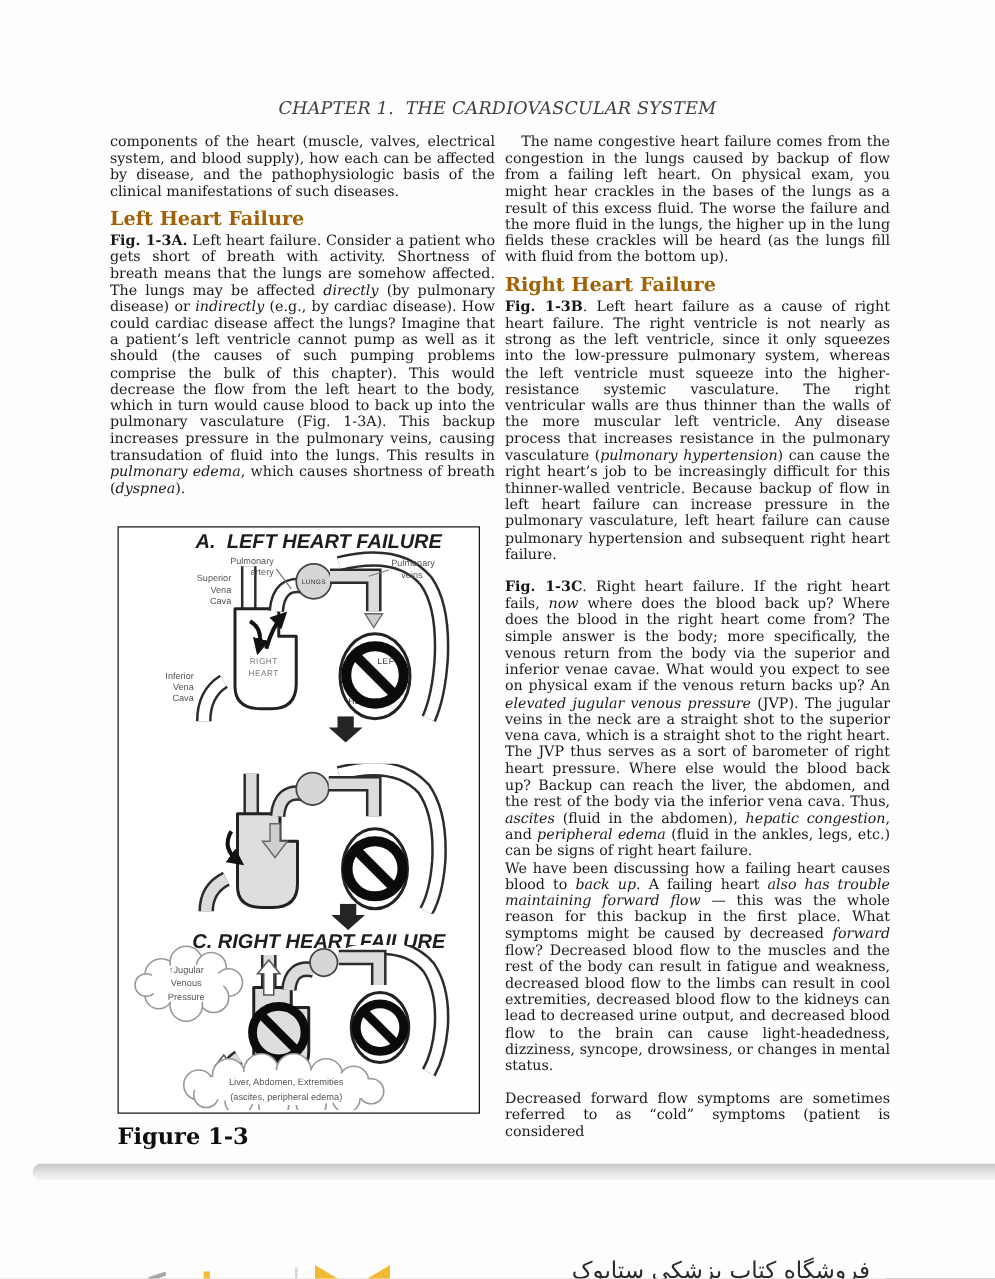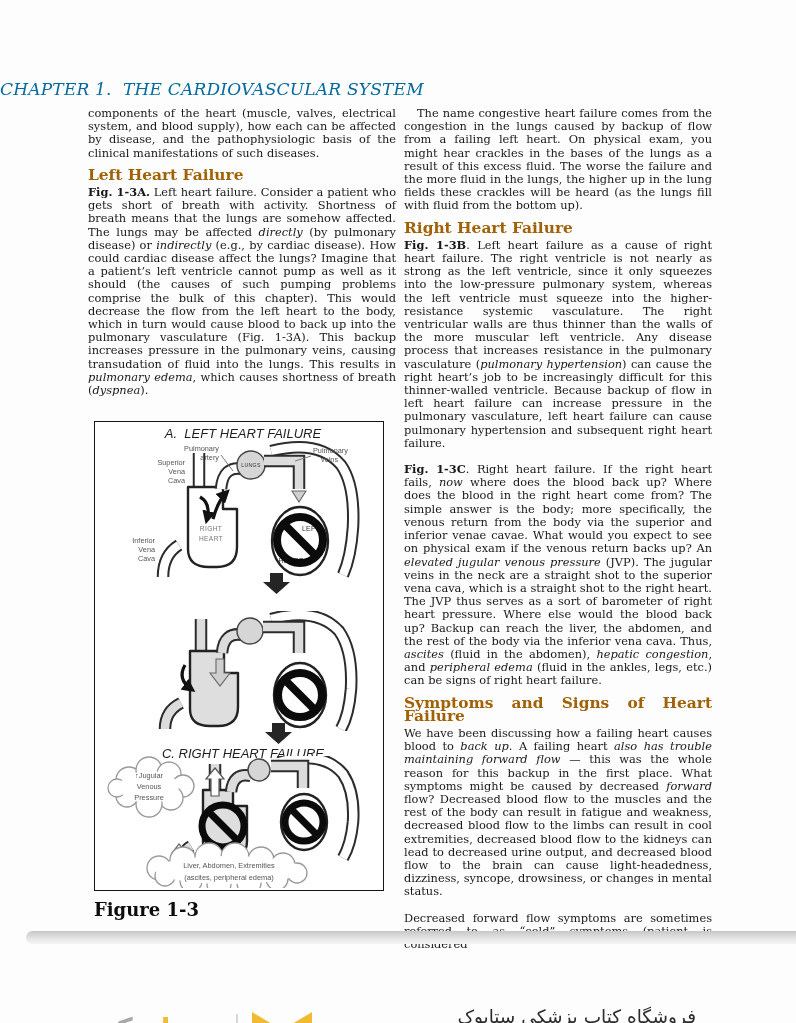--- a/index.html
+++ b/index.html
@@ -1,34 +1,34 @@
 <!DOCTYPE html>
 <html><head>
 <meta charset="utf-8">
 <style>
   html,body{margin:0;padding:0;background:#9a9a9a;}
   .page{position:relative;width:796px;height:1023px;background:#fdfdfd;margin:0 auto;
         font-family:"DejaVu Serif",serif;color:#181818;overflow:hidden;}
-  .chapter{position:absolute;top:79px;left:0;width:100%;
-           font-style:italic;font-size:17px;letter-spacing:.2px;white-space:pre;color:#0369a1;}
+  .chapter{position:absolute;top:79px;left:0;width:100%;text-align:center;
+           font-style:italic;font-size:14px;letter-spacing:.2px;white-space:pre;color:#404040;}
   .col{position:absolute;top:107px;width:308px;font-size:11.4px;line-height:13.2px;
        text-align:justify;}
   .col-left{left:88px;}
   .col-right{left:404px;}
   .col p{margin:0;}
   .col .gap{margin-top:13px;}
   h2{font-family:"DejaVu Serif",serif;font-size:15.4px;font-weight:bold;margin:9px 0 4px 0;color:#a16207;}
   .indent{text-indent:13px;}
 
   
   .figure-box{position:relative;margin:24px 0 0 6px;width:288px;height:468px;
               border:1.6px solid #161616;background:#fff;}
-  .panel-title{position:absolute;left:4px;width:100%;text-align:center;
-               font-family:"Liberation Sans",sans-serif;font-weight:normal;font-style:italic;
-               font-size:13px;color:#1d1d1d;white-space:pre;}
+  .panel-title{position:absolute;left:16px;width:100%;text-align:center;
+               font-family:"Liberation Sans",sans-serif;font-weight:bold;font-style:italic;
+               font-size:16px;color:#1d1d1d;white-space:pre;}
   .fig-abs{position:absolute;}
   .fig-caption{margin:12px 0 0 6px;font-weight:bold;font-size:18px;color:#0d0d0d;}
 
   svg text{font-family:"Liberation Sans",sans-serif;}
   .tube-o{fill:none;stroke:#2c2c2c;stroke-width:12.5;}
   .tube-i{fill:none;stroke:#ffffff;stroke-width:8.5;}
   .tube-g{fill:none;stroke:#dcdcdc;stroke-width:8.5;}
   .organ{fill:#ffffff;stroke:#222;stroke-width:2.4;stroke-linejoin:round;}
   .organ-g{fill:#dedede;stroke:#222;stroke-width:2.4;stroke-linejoin:round;}
   .lungs{fill:#d6d6d6;stroke:#444;stroke-width:1.4;}
@@ -251,21 +251,20 @@
     </div>
 
     <div class="fig-caption">Figure 1-3</div>
   </div>
 
   <div class="col col-right">
     <p class="indent">The name congestive heart failure comes from the congestion in the lungs caused by backup of flow from a failing left heart. On physical exam, you might hear crackles in the bases of the lungs as a result of this excess fluid. The worse the failure and the more fluid in the lungs, the higher up in the lung fields these crackles will be heard (as the lungs fill with fluid from the bottom up).</p>
     <h2>Right Heart Failure</h2>
     <p><b>Fig. 1-3B</b>. Left heart failure as a cause of right heart failure. The right ventricle is not nearly as strong as the left ventricle, since it only squeezes into the low-pressure pulmonary system, whereas the left ventricle must squeeze into the higher-resistance systemic vasculature. The right ventricular walls are thus thinner than the walls of the more muscular left ventricle. Any disease process that increases resistance in the pulmonary vasculature (<i>pulmonary hypertension</i>) can cause the right heart’s job to be increasingly difficult for this thinner-walled ventricle. Because backup of flow in left heart failure can increase pressure in the pulmonary vasculature, left heart failure can cause pulmonary hypertension and subsequent right heart failure.</p>
     <p class="gap"><b>Fig. 1-3C</b>. Right heart failure. If the right heart fails, <i>now</i> where does the blood back up? Where does the blood in the right heart come from? The simple answer is the body; more specifically, the venous return from the body via the superior and inferior venae cavae. What would you expect to see on physical exam if the venous return backs up? An <i>elevated jugular venous pressure</i> (JVP). The jugular veins in the neck are a straight shot to the superior vena cava, which is a straight shot to the right heart. The JVP thus serves as a sort of barometer of right heart pressure. Where else would the blood back up? Backup can reach the liver, the abdomen, and the rest of the body via the inferior vena cava. Thus, <i>ascites</i> (fluid in the abdomen), <i>hepatic congestion</i>, and <i>peripheral edema</i> (fluid in the ankles, legs, etc.) can be signs of right heart failure.</p>
-    <h2>Symptoms and Signs of Heart Failure</h2>
     <p>We have been discussing how a failing heart causes blood to <i>back up</i>. A failing heart <i>also has trouble maintaining forward flow</i> — this was the whole reason for this backup in the first place. What symptoms might be caused by decreased <i>forward</i> flow? Decreased blood flow to the muscles and the rest of the body can result in fatigue and weakness, decreased blood flow to the limbs can result in cool extremities, decreased blood flow to the kidneys can lead to decreased urine output, and decreased blood flow to the brain can cause light-headedness, dizziness, syncope, drowsiness, or changes in mental status.</p>
     <p class="gap">Decreased forward flow symptoms are sometimes referred to as “cold” symptoms (patient is considered</p>
   </div>
 
   <div class="divider-bar"></div>
 
   <div class="footer">
     <div class="wordmark">
       <span class="wm-yellow">ستاب</span><span class="wm-gray">وک</span><span class="wm-gray">«</span>
     </div>

